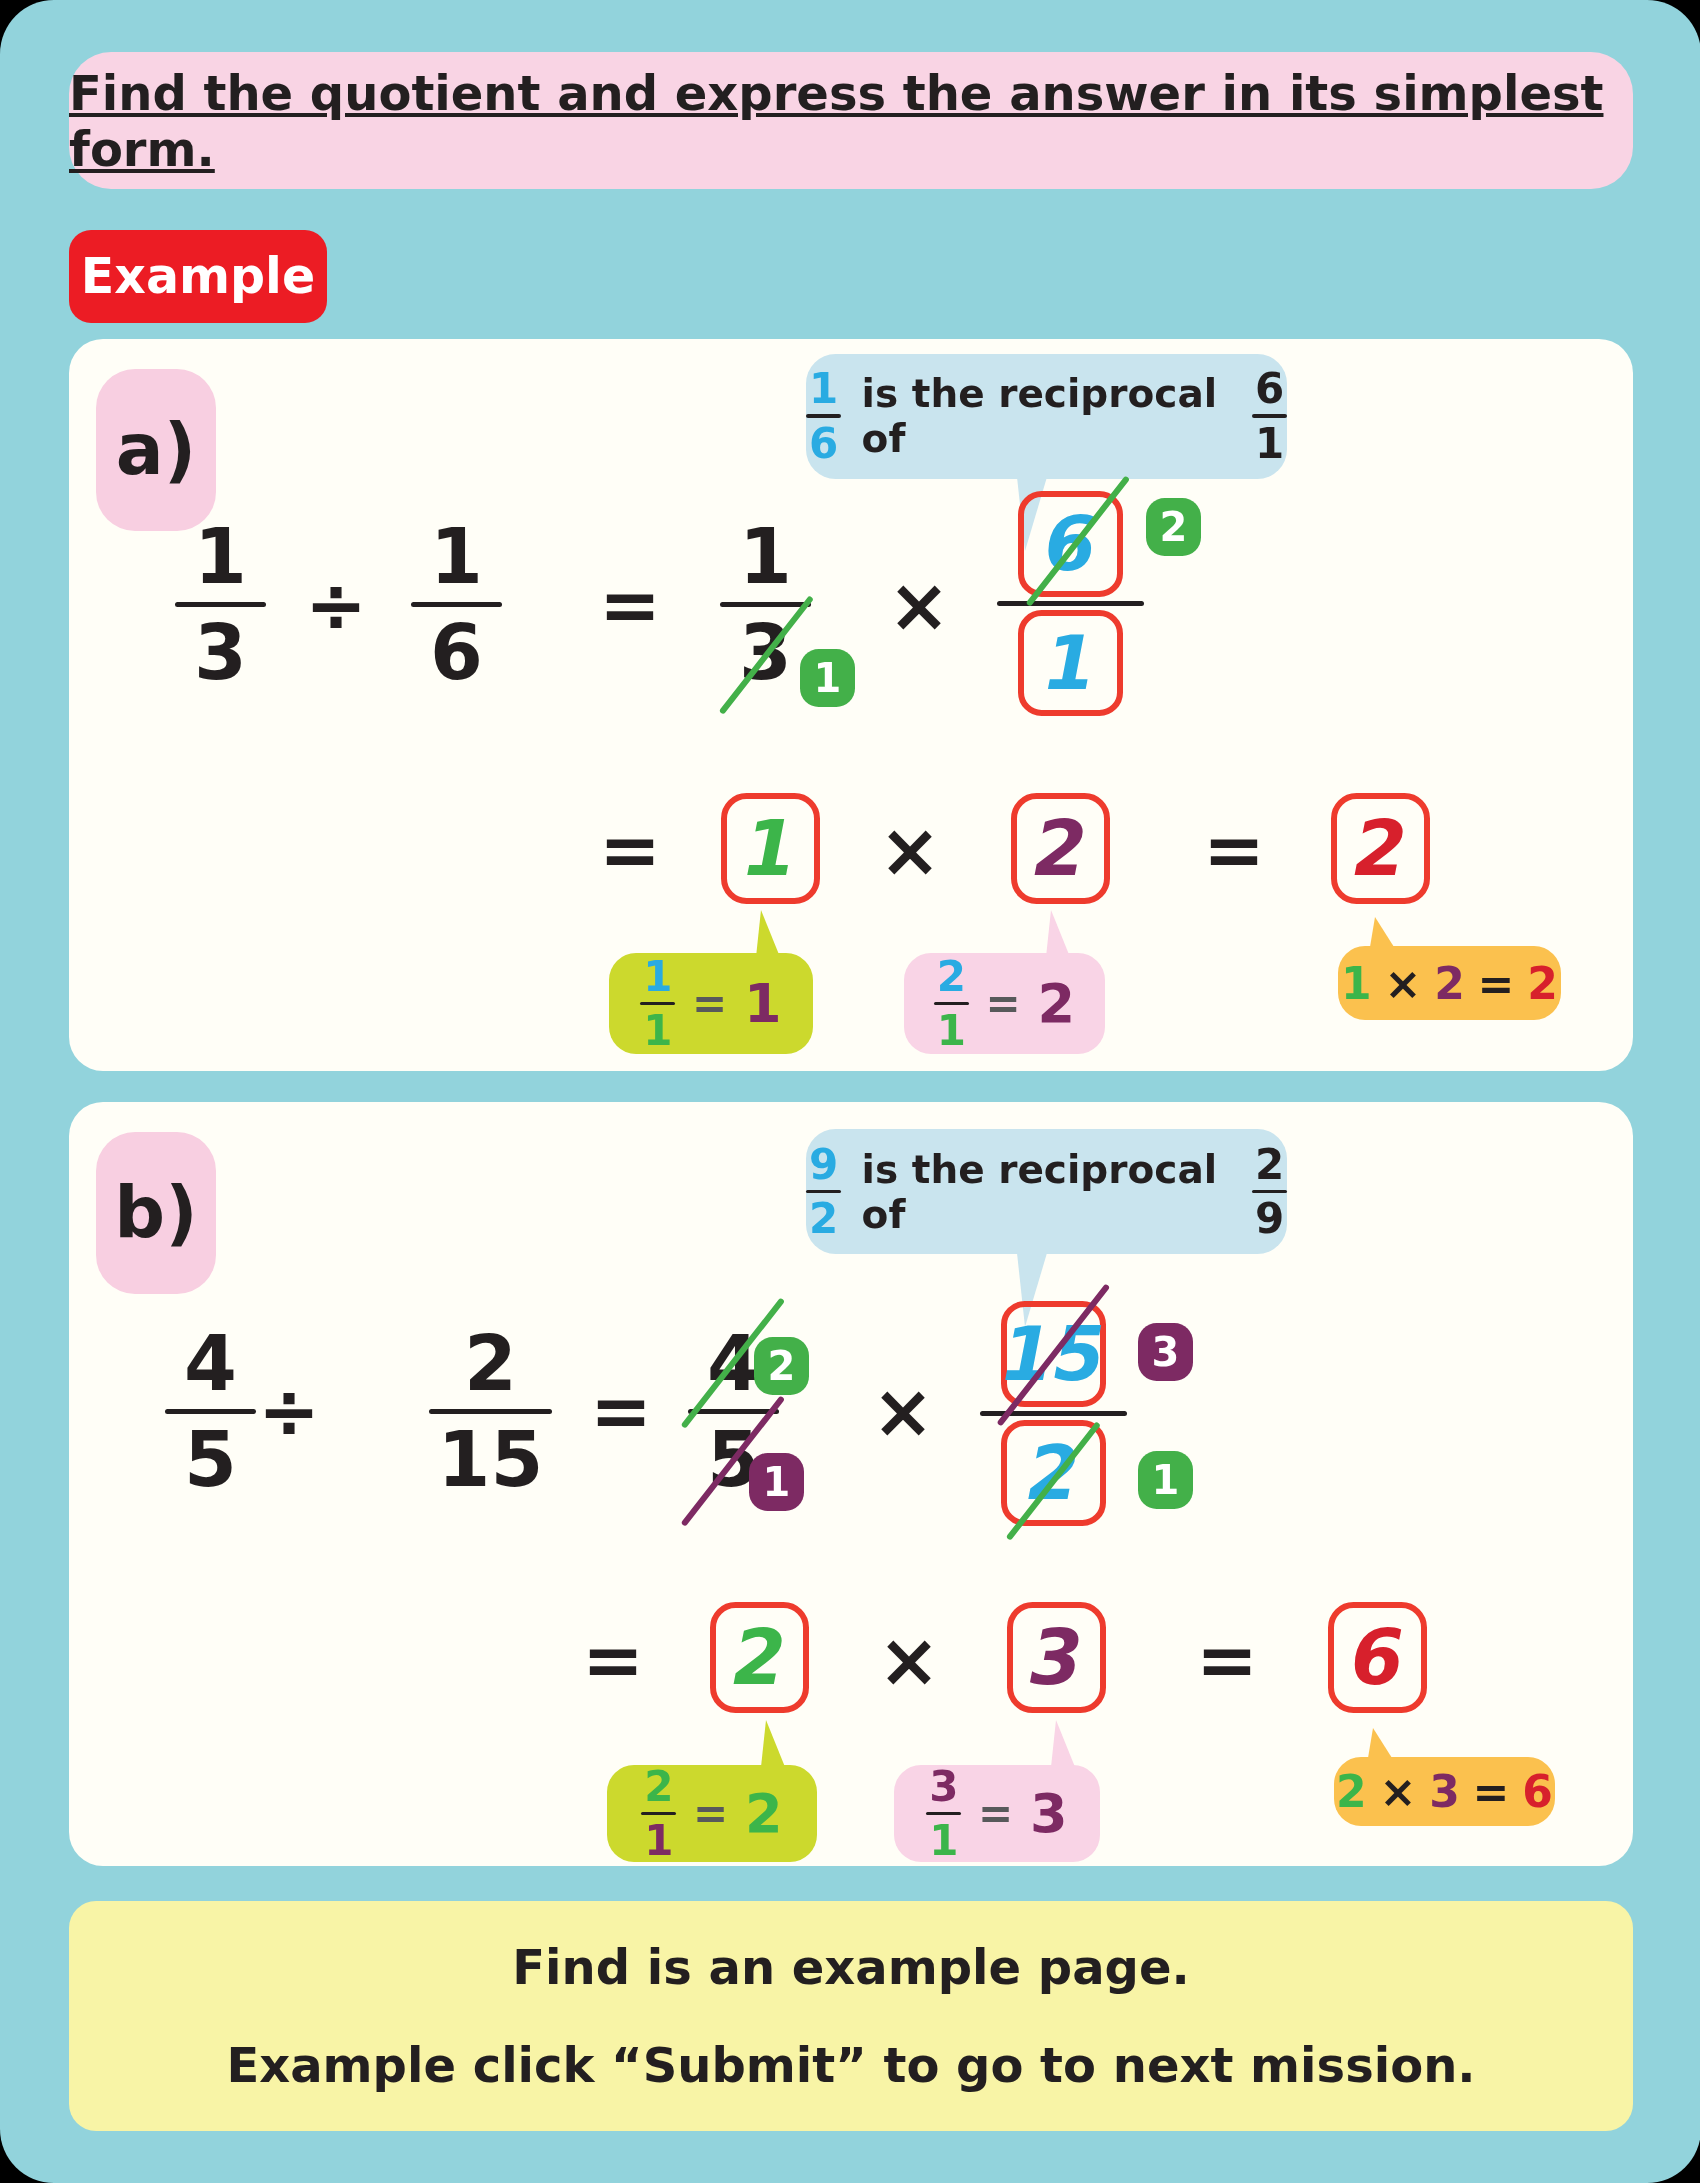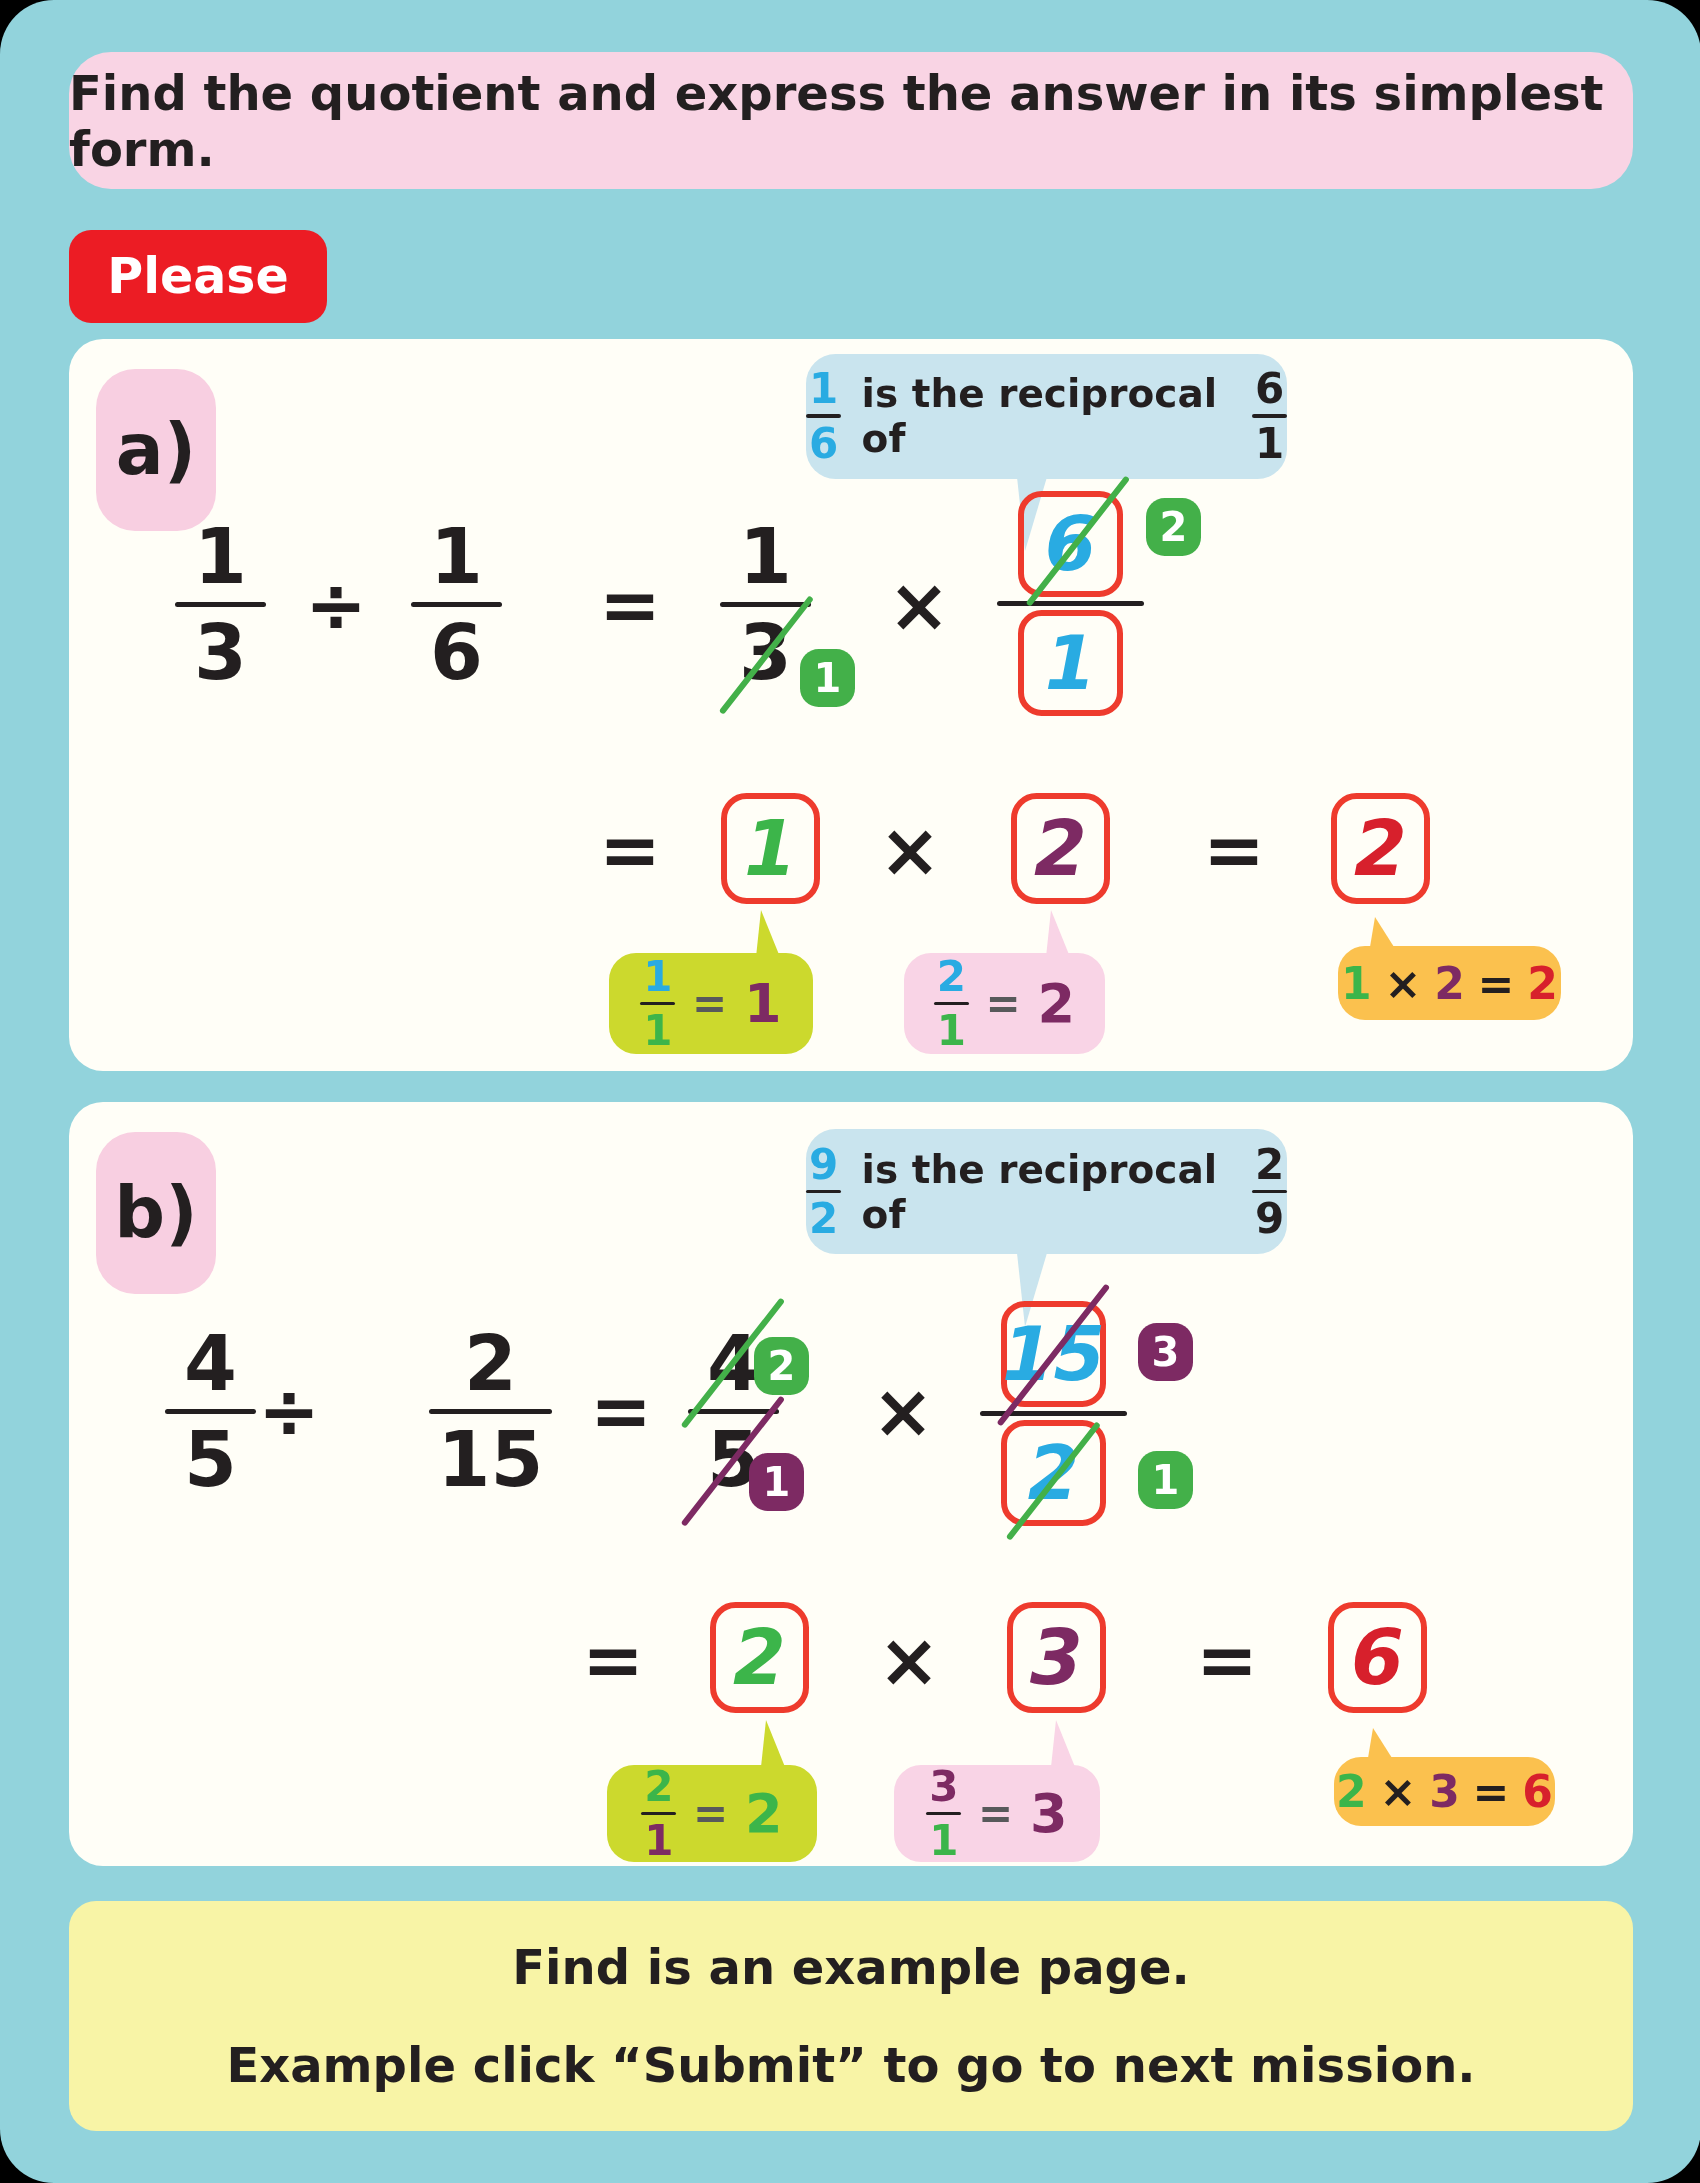--- a/index.html
+++ b/index.html
@@ -3,21 +3,21 @@
 <meta charset="utf-8">
 <style>
   html,body{margin:0;padding:0;background:#000;}
   .page{position:relative;width:1701px;height:2183px;background:#000;overflow:hidden;
         font-family:"DejaVu Sans","Liberation Sans",sans-serif;font-weight:700;color:#231f20;}
   .card{position:absolute;left:0;top:0;right:0;bottom:0;background:#92d3dc;border-radius:54px;}
   .abs{position:absolute;}
 
   
   .banner{left:69px;top:52px;width:1564px;height:137px;background:#f9d4e4;border-radius:42px;
-          display:flex;align-items:center;justify-content:center;font-size:48px;}
+          display:flex;align-items:center;justify-content:center;font-size:48px;text-decoration:underline;}
   .example{left:69px;top:230px;width:258px;height:93px;background:#ec1c24;border-radius:22px;
            display:flex;align-items:center;justify-content:center;color:#fff;font-size:49px;}
 
   
   .panel{background:#fffef7;border-radius:34px;}
   #panelA{left:69px;top:339px;width:1564px;height:732px;}
   #panelB{left:69px;top:1102px;width:1564px;height:764px;}
   .plabel{left:27px;top:29.5px;width:120px;height:162px;background:#f8cfe1;border-radius:39px;
           display:flex;align-items:center;justify-content:center;font-size:71px;}
 
@@ -85,21 +85,21 @@
 <body>
 
 <div class="page">
   <div class="card">
 
     <div class="abs banner">
       <span>Find the quotient and express the answer in its simplest form.</span>
     </div>
 
     <div class="abs example">
-      <span>Please</span>
+      <span>Example</span>
     </div>
 
     <div class="abs panel" id="panelA">
       <div class="abs plabel">
         <span>a)</span>
       </div>
 
       <div class="abs recip" style="top:14.7px;">
         <span class="minifrac">
           <span class="mn c-blue">1</span>

